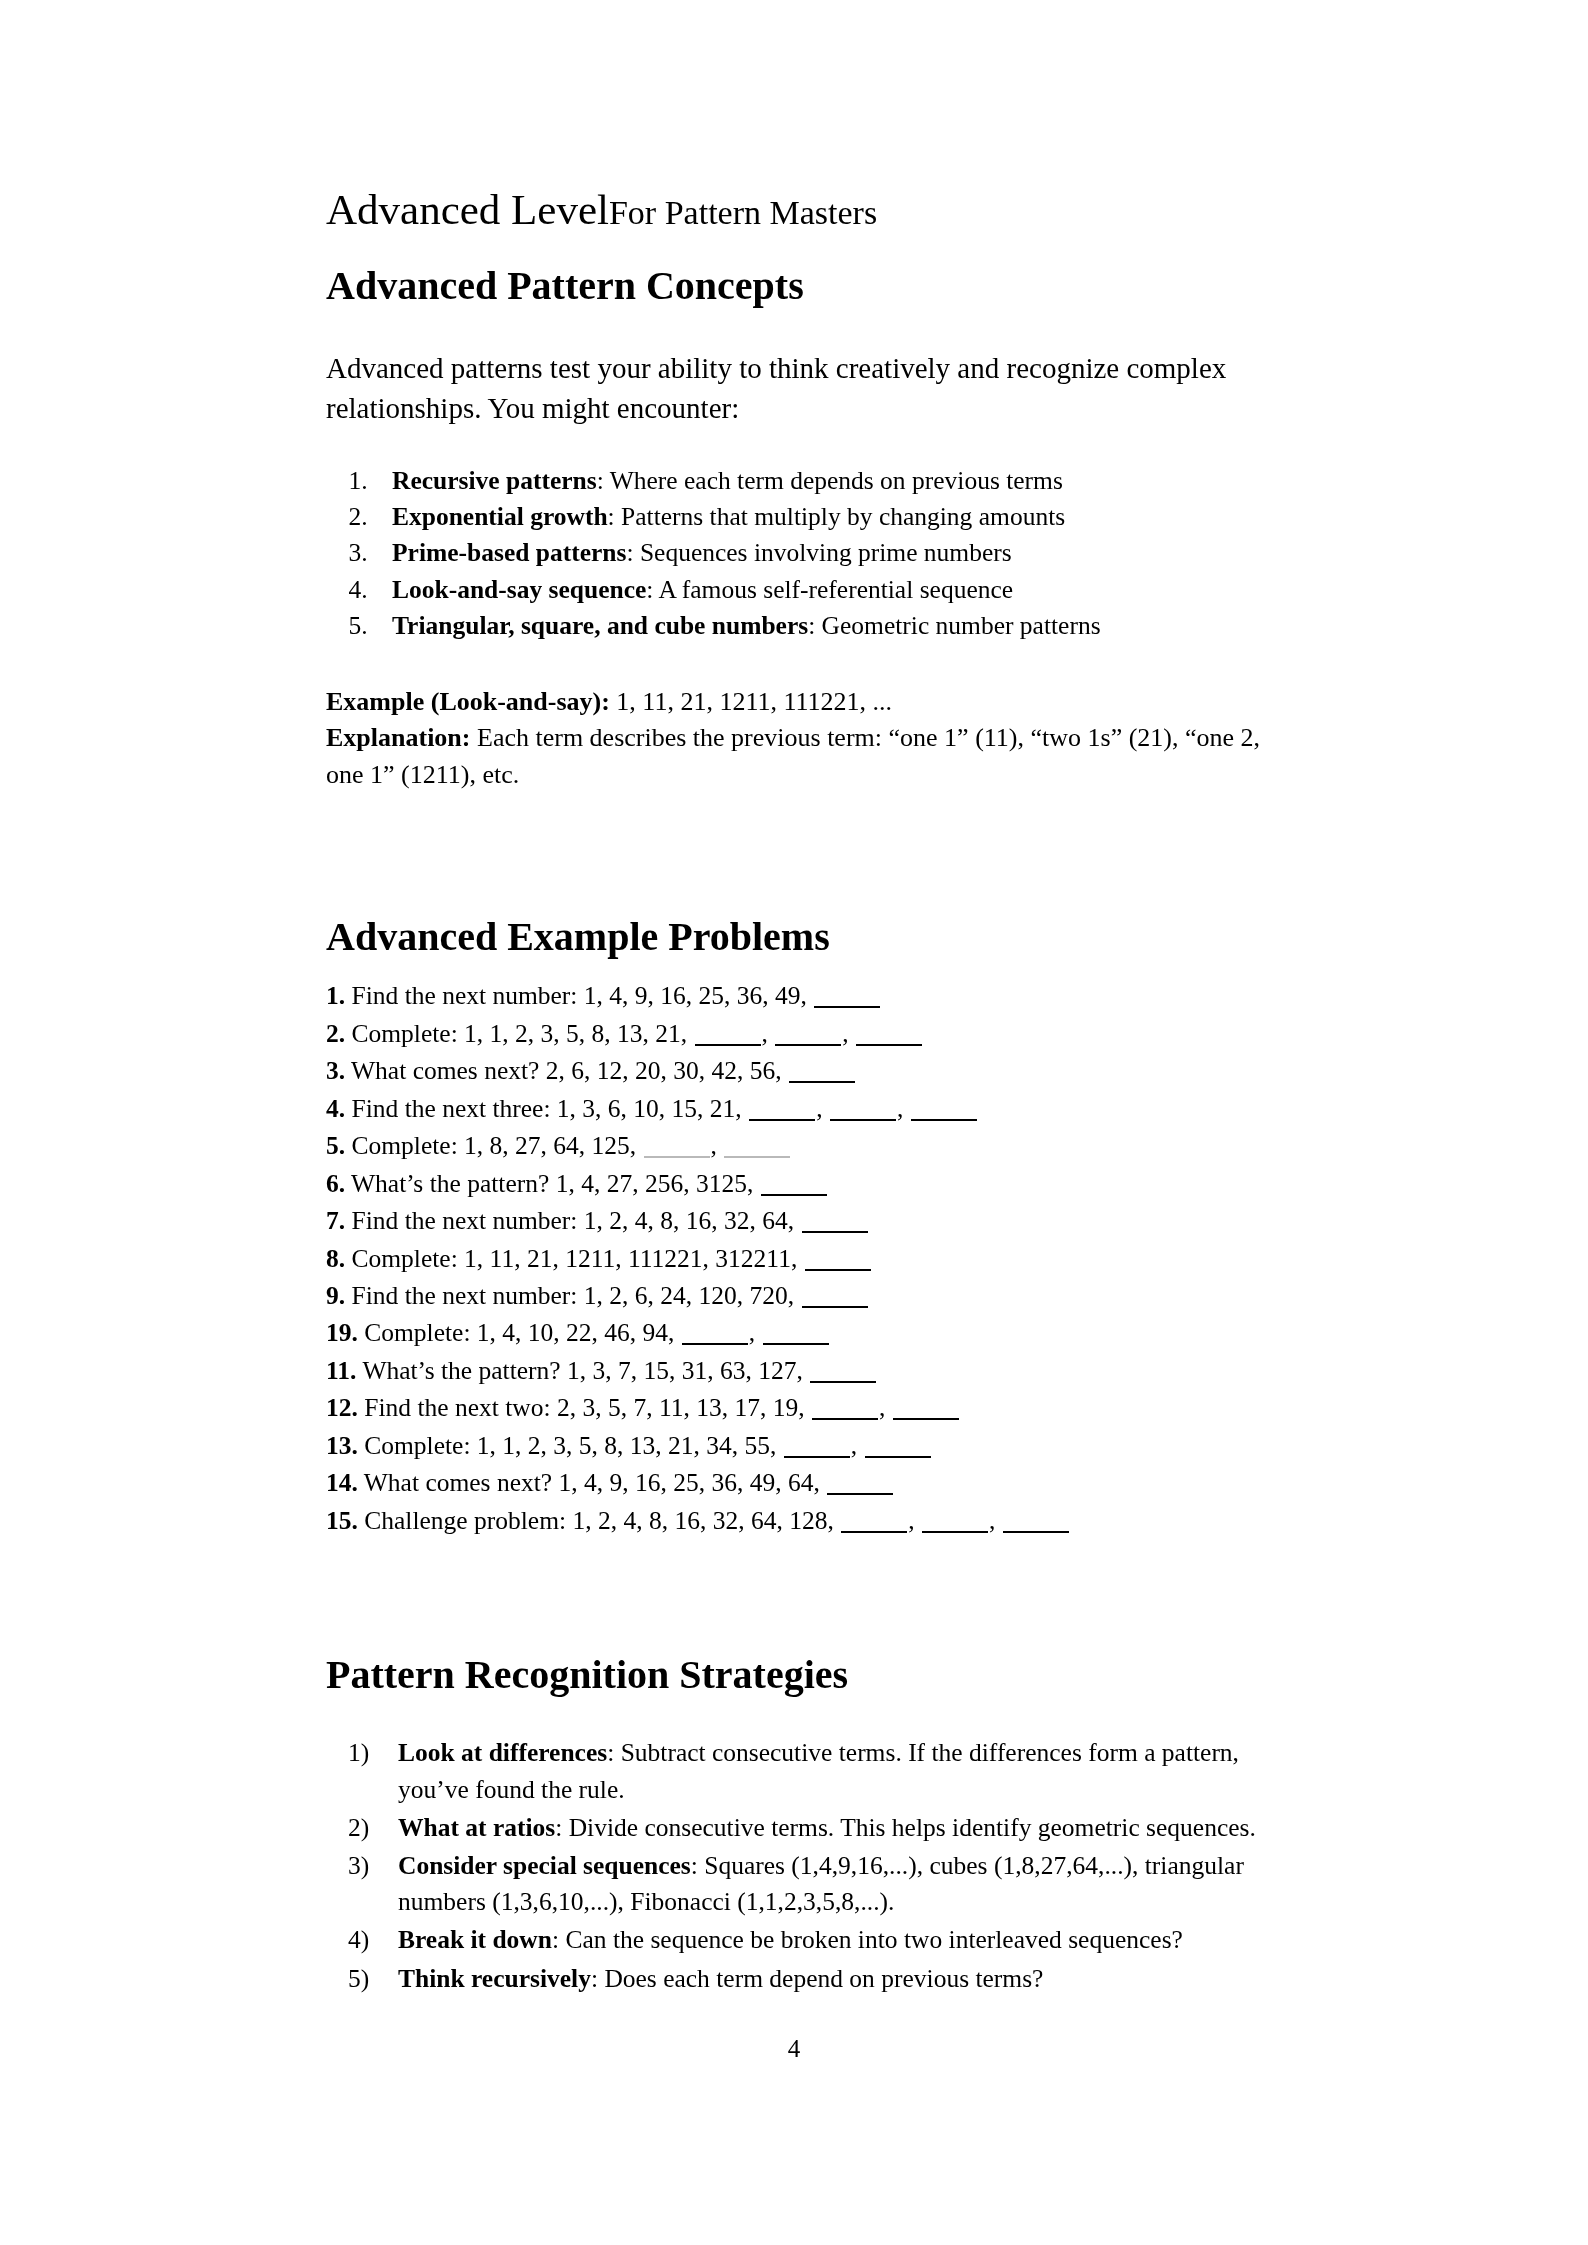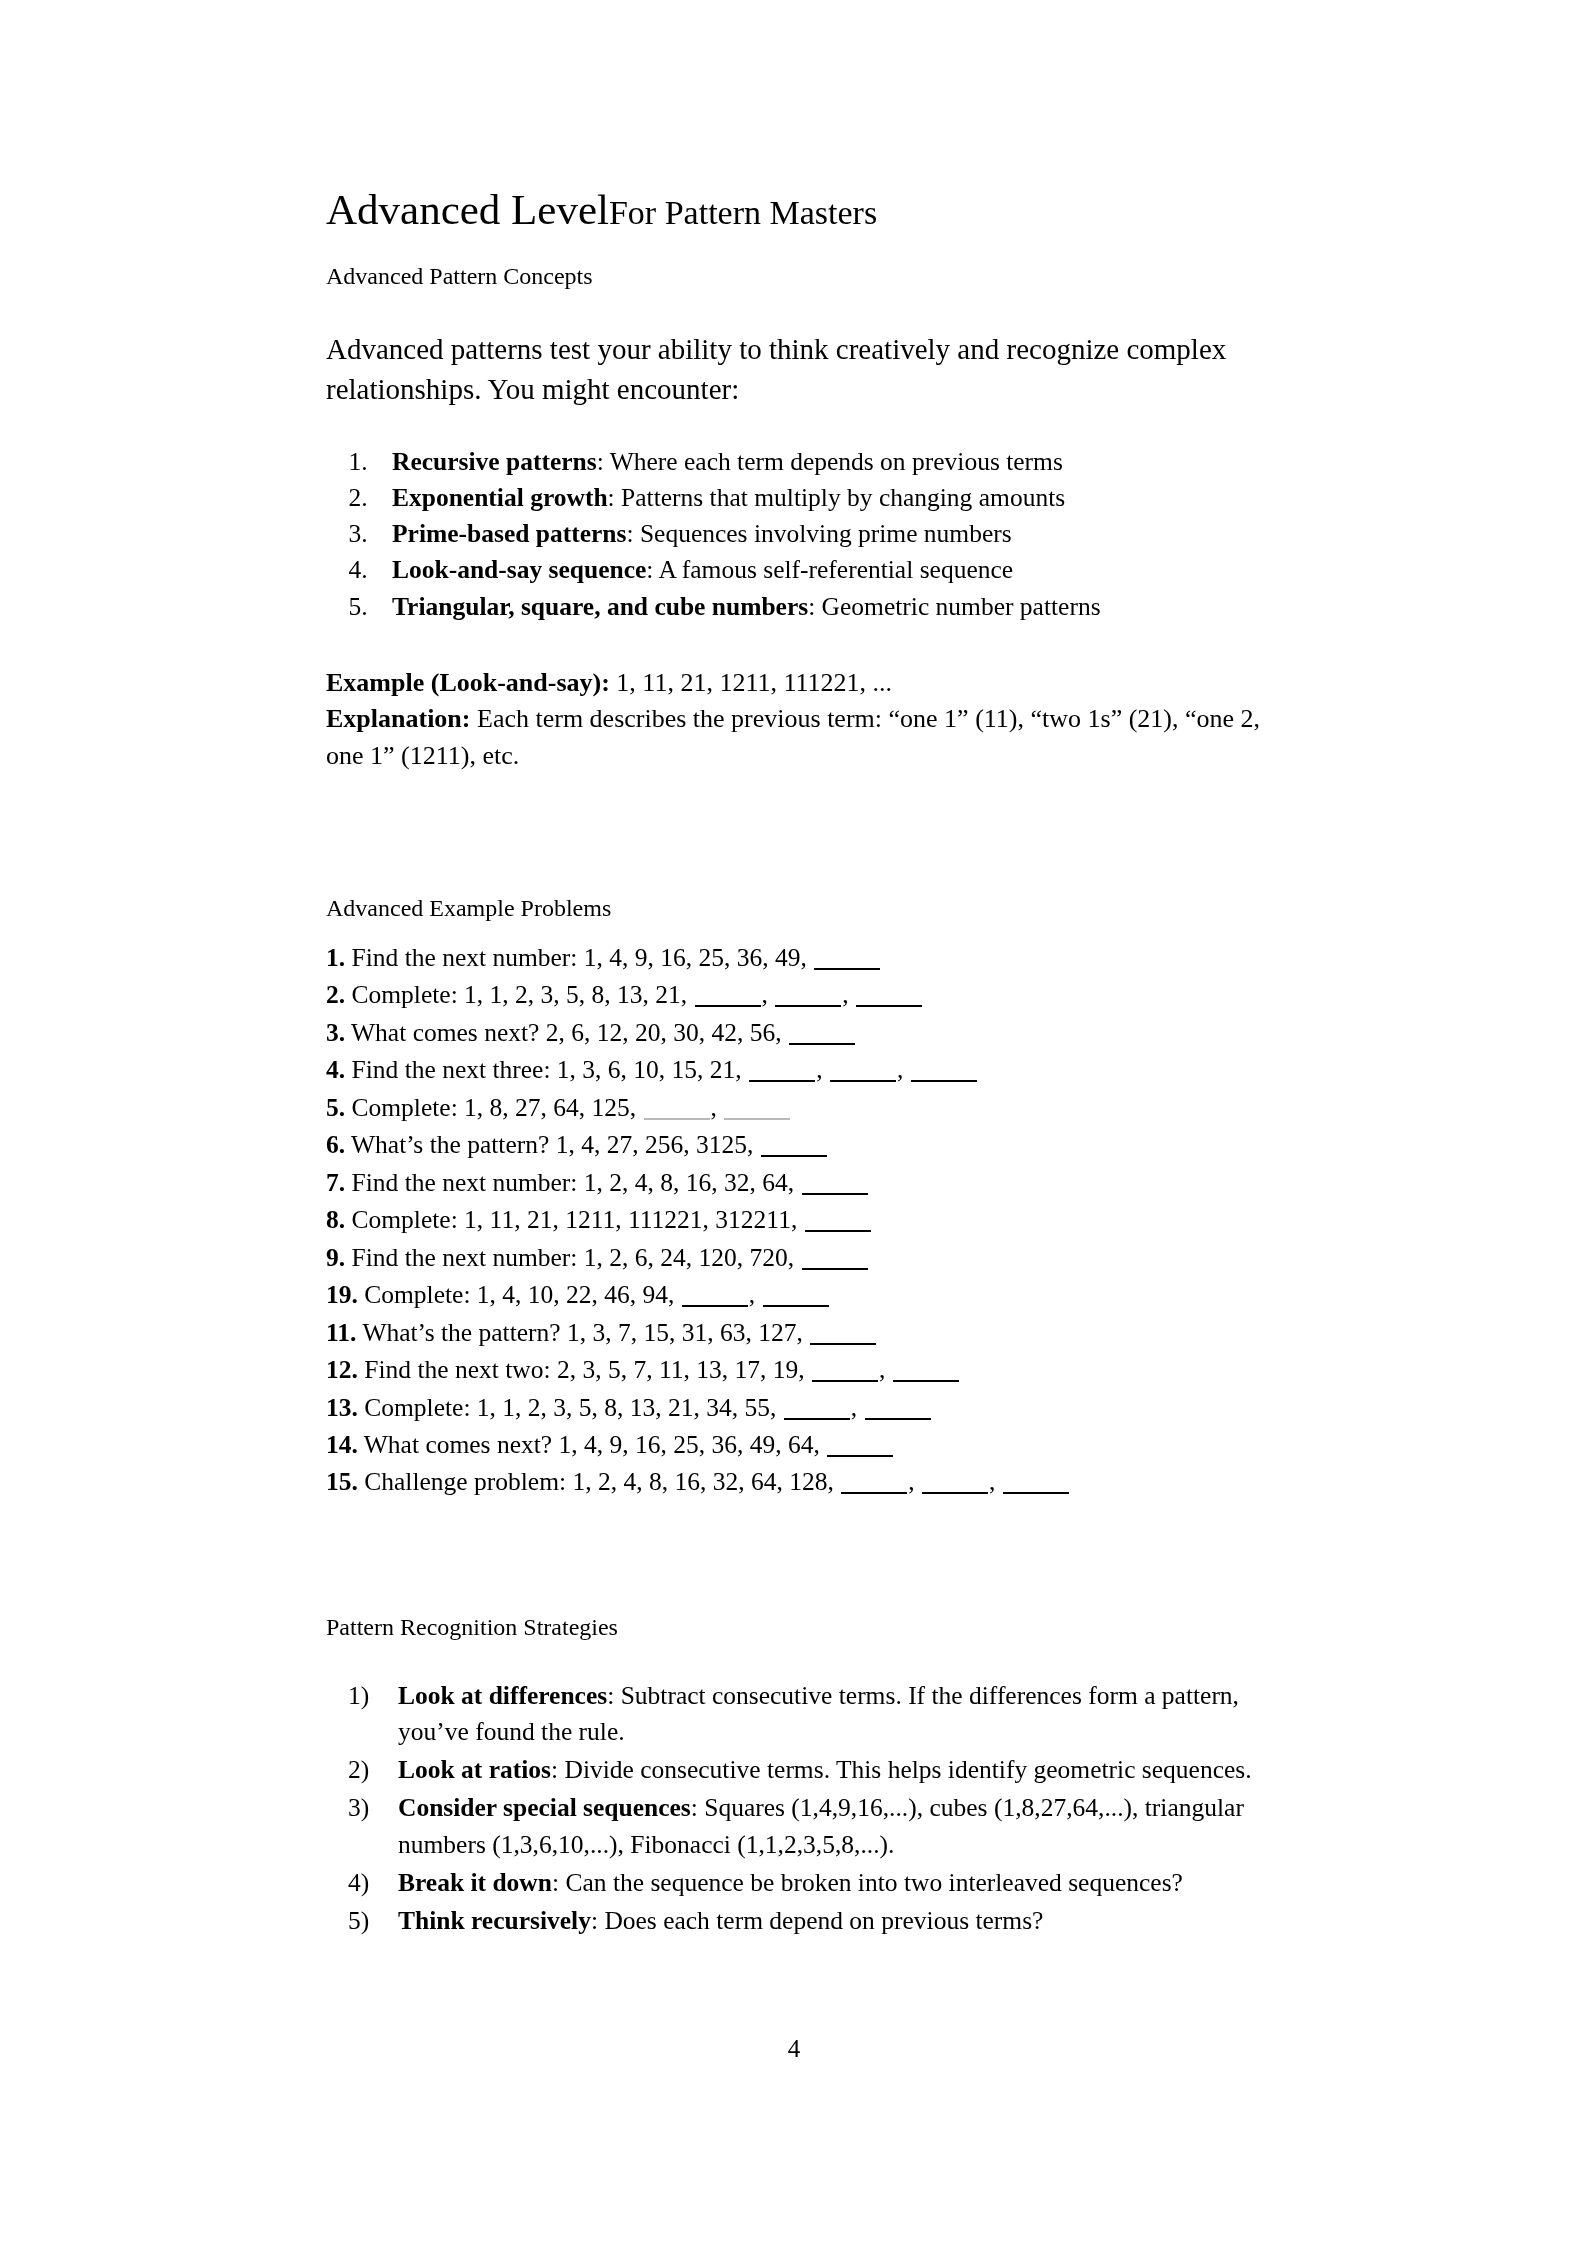--- a/index.html
+++ b/index.html
@@ -29,22 +29,22 @@
     font-weight: 400;
   }
   .title-main {
     font-size: 43px;
   }
   .title-sub {
     font-size: 34px;
   }
 
   h2.section-heading {
-    font-size: 24px;
-    font-weight: 400;
+    font-size: 40px;
+    font-weight: 700;
     margin: 26px 0 0 0;
     line-height: 1.2;
   }
 
   
   p.body-text {
     font-size: 29px;
     line-height: 1.40;
     margin: 38px 0 0 0;
     max-width: 1000px;
@@ -178,21 +178,21 @@
       <div class="problem"><span class="num">12.</span><span> Find the next two: 2, 3, 5, 7, 11, 13, 17, 19, </span><span class="blank"></span>, <span class="blank"></span></div>
       <div class="problem"><span class="num">13.</span><span> Complete: 1, 1, 2, 3, 5, 8, 13, 21, 34, 55, </span><span class="blank"></span>, <span class="blank"></span></div>
       <div class="problem"><span class="num">14.</span><span> What comes next? 1, 4, 9, 16, 25, 36, 49, 64, </span><span class="blank"></span></div>
       <div class="problem"><span class="num">15.</span><span> Challenge problem: 1, 2, 4, 8, 16, 32, 64, 128, </span><span class="blank"></span>, <span class="blank"></span>, <span class="blank"></span></div>
     </div>
 
   <h2 class="section-heading" style="margin-top:112px;">Pattern Recognition Strategies</h2>
 
   <ol class="strategy-list">
       <li><b>Look at differences</b><span>: Subtract consecutive terms. If the differences form a pattern, you’ve found the rule.</span></li>
-      <li><b>Look at ratios</b><span>: Divide consecutive terms. This helps identify geometric sequences.</span></li>
+      <li><b>What at ratios</b><span>: Divide consecutive terms. This helps identify geometric sequences.</span></li>
       <li><b>Consider special sequences</b><span>: Squares (1,4,9,16,...), cubes (1,8,27,64,...), triangular numbers (1,3,6,10,...), Fibonacci (1,1,2,3,5,8,...).</span></li>
       <li><b>Break it down</b><span>: Can the sequence be broken into two interleaved sequences?</span></li>
       <li><b>Think recursively</b><span>: Does each term depend on previous terms?</span></li>
     </ol>
 
   <div class="page-number">4</div>
 
 </div>
 
 </body></html>

